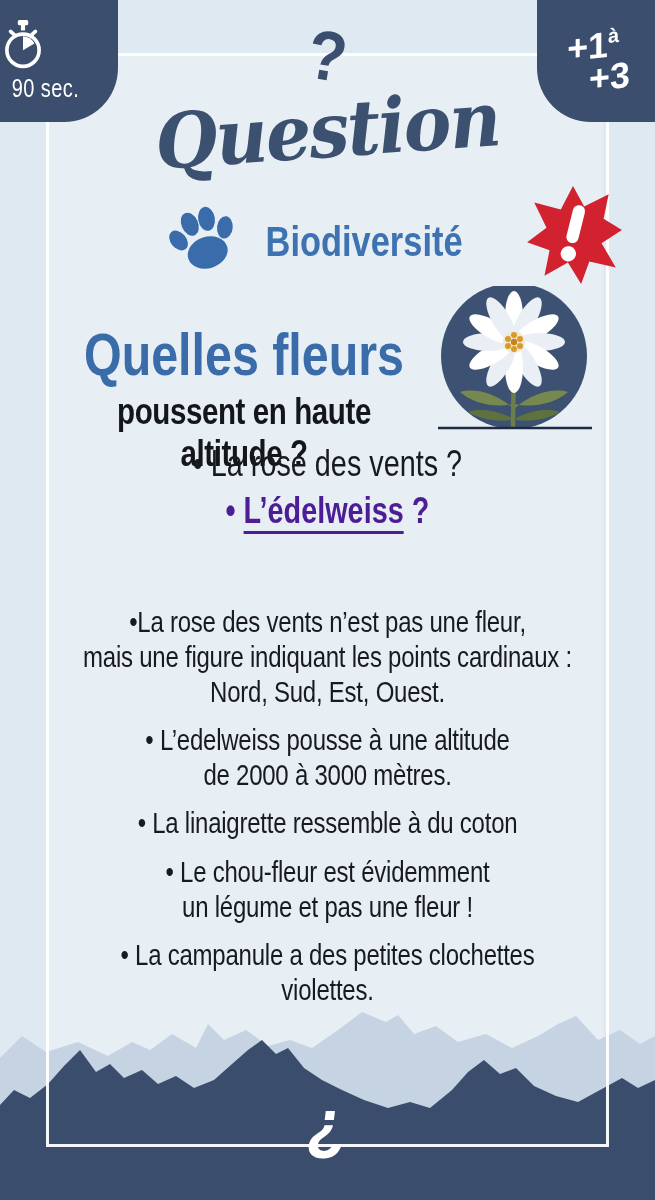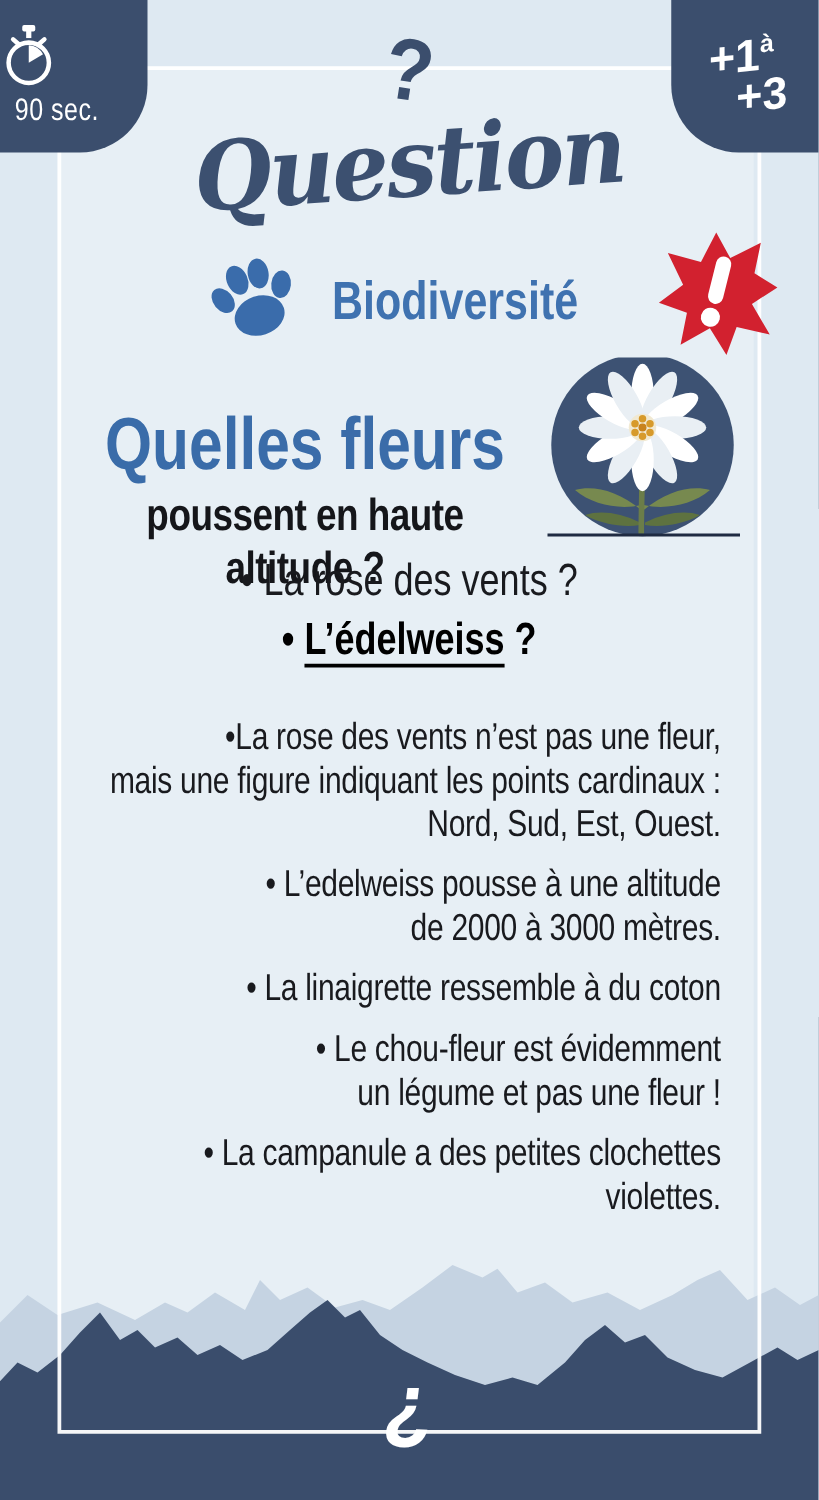--- a/index.html
+++ b/index.html
@@ -50,24 +50,24 @@
   .q-title{position:absolute; left:42px; top:326px; width:404px; text-align:center;
            transform:scaleX(.82);}
   .q-head{font-size:59px; font-weight:bold; color:#3a6ca9; line-height:1.0;}
   .q-sub{font-size:36px; font-weight:600; color:#15161a; margin-top:6px; letter-spacing:-.5px;}
 
   .opts{position:absolute; left:28px; top:441px; width:599px;}
   .opt-row{display:flex; margin-bottom:7px;flex-direction:column;}
   .opt{flex:1; text-align:center; font-size:36px; line-height:1.3; white-space:nowrap;}
   .opt-row.center{justify-content:center;}
   .opt.plain{color:#191a1e; font-weight:500;}
-  .opt.hl{color:#000000; font-weight:bold;}
+  .opt.hl{color:#4c1d95; font-weight:bold;}
   .opt.hl .t{text-decoration:underline; text-decoration-thickness:3px; text-underline-offset:8px;}
 
-  .exps{position:absolute; left:16px; top:572px; width:623px; text-align:right;}
+  .exps{position:absolute; left:16px; top:604px; width:623px; text-align:center;}
   .exp{margin:0 0 13px 0; font-size:30px; line-height:1.17; color:#191a1e; font-weight:500;
        transform:scaleX(.8); letter-spacing:-.3px;}
   .exp span{display:block;}
 
   .mountains{position:absolute; left:0; top:990px; width:655px; height:210px; z-index:2;}
 
   .flip-q{position:absolute; left:0; right:0; top:1084px; text-align:center; z-index:5;}
   .flip-q span{display:inline-block; transform:skewX(-7deg) scaleX(.95);
                font-size:68px; font-weight:bold; color:#ffffff;}
 </style>

